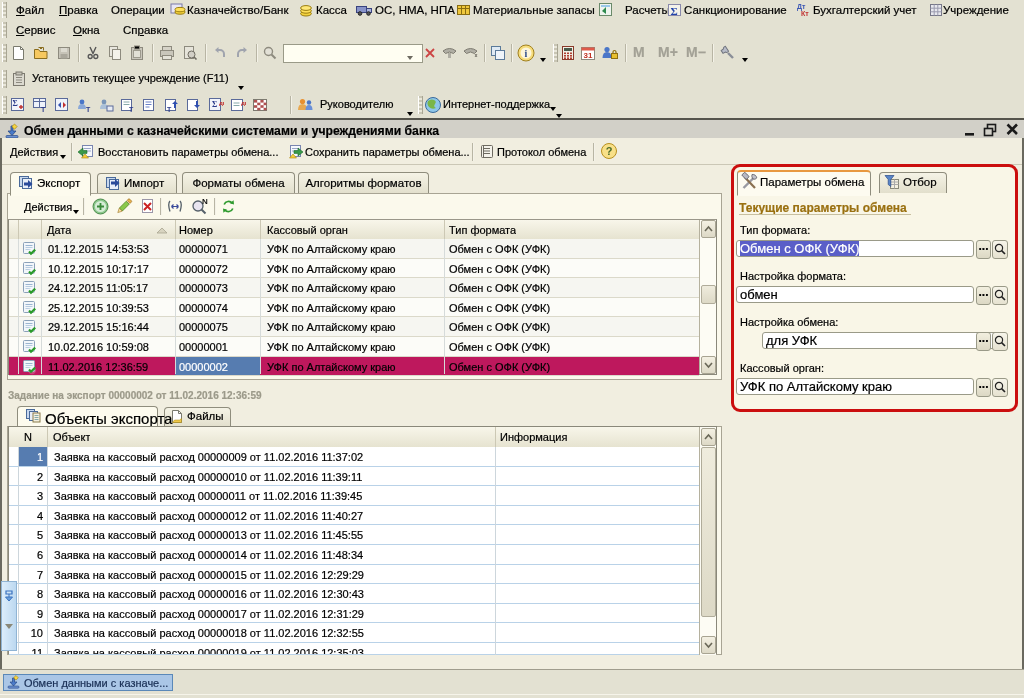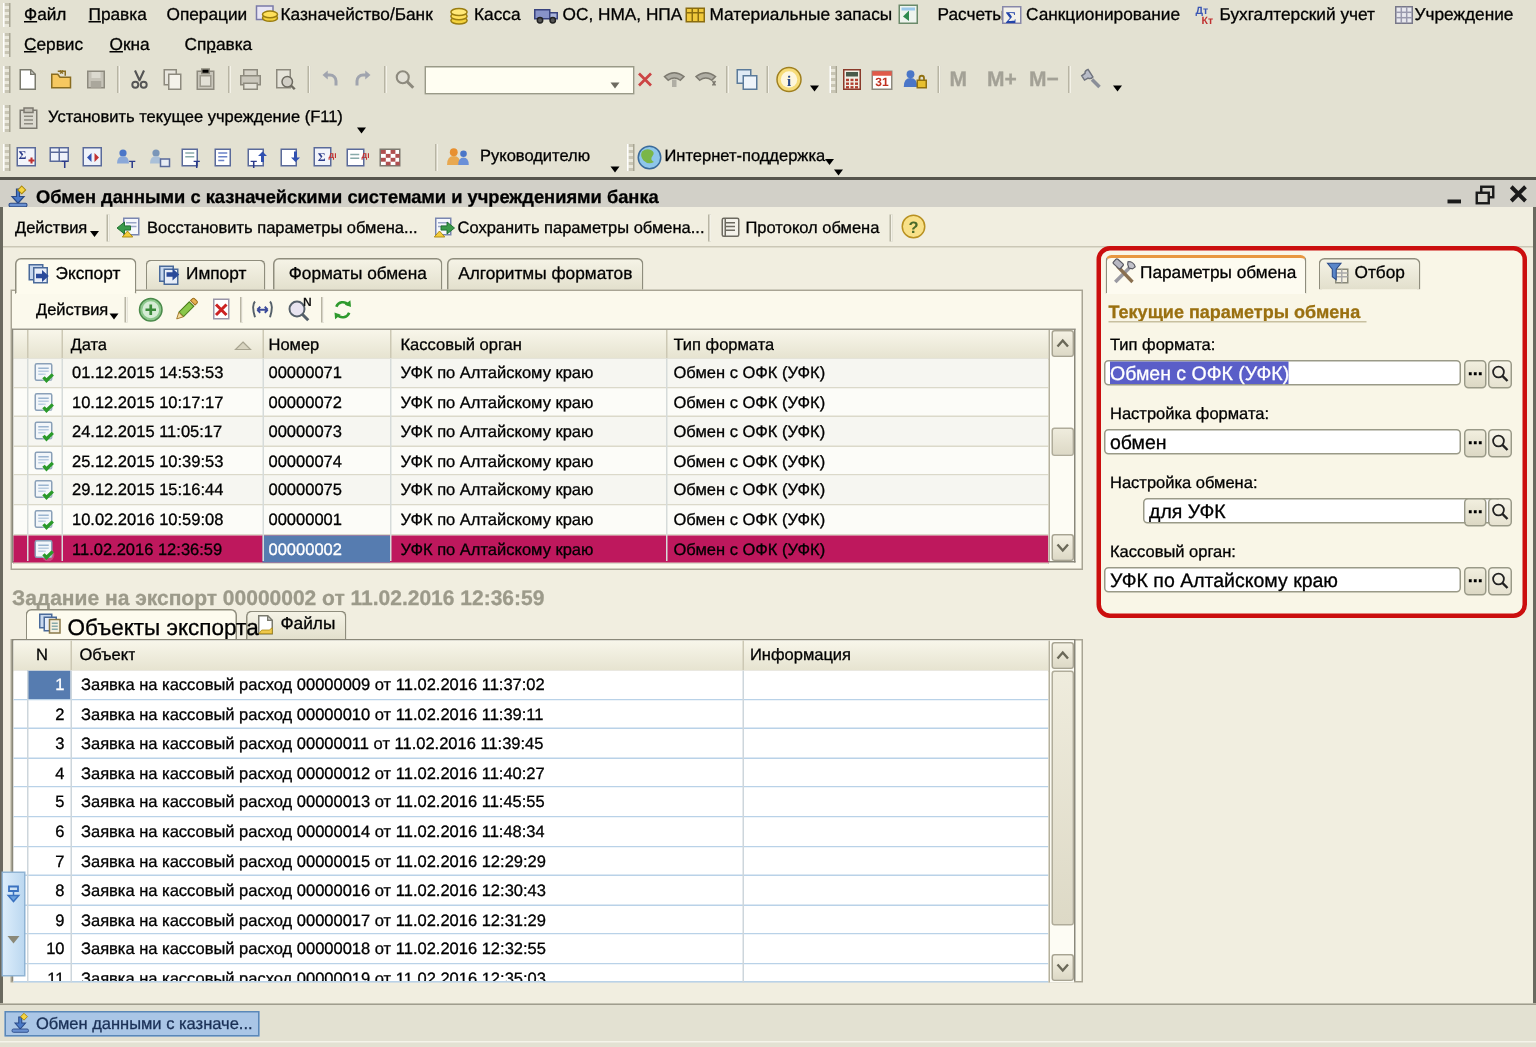--- a/index.html
+++ b/index.html
@@ -684,21 +684,21 @@
       </div>
 <div class="abs" style="left:1px;top:65px;width:15px;height:19px;background:linear-gradient(180deg,#efecdd,#ddd9c6);border:1px solid #b0ac9a;border-radius:2px;box-sizing:border-box;"></div>
 <div class="abs" style="left:1px;top:136px;width:15px;height:18px;background:linear-gradient(180deg,#f4f1e3,#ddd9c6);border:1px solid #a8a492;border-radius:2px;box-sizing:border-box;">
         <svg width="13" height="16">
           <path d="M3 6 L6.5 10 L10 6" fill="none" stroke="#6a6858" stroke-width="1.6"></path>
         </svg>
       </div>
 </div>
   </div>
 
-<span class="abs" style="left:8px;top:390px;font-weight:bold;font-size:14px;color:#9c9a8a;">Задание на экспорт 00000002 от 11.02.2016 12:36:59</span>
+<span class="abs" style="left:8px;top:390px;font-weight:bold;font-size:10px;color:#9c9a8a;">Задание на экспорт 00000002 от 11.02.2016 12:36:59</span>
 
 <div class="tab" style="left:164px;top:407px;width:65px;height:19px;"></div>
 <span class="icon" style="left:170px;top:409px;">
     <svg width="14" height="15">
       <path d="M2.5 1.5 h6 l3 3 v9 h-9 z" fill="#fff" stroke="#7a7a6e"></path>
       <path d="M8.5 1.5 v3 h3" fill="none" stroke="#7a7a6e"></path>
       <path d="M2.5 13.5 h9 v-4 l-2 1.5 h-5 z" fill="#f0c84a" stroke="#a8860a" stroke-width="0.5"></path>
     </svg>
   </span>
 <span class="abs" style="left:187px;top:410px;font-size:11.5px;">Файлы</span>

